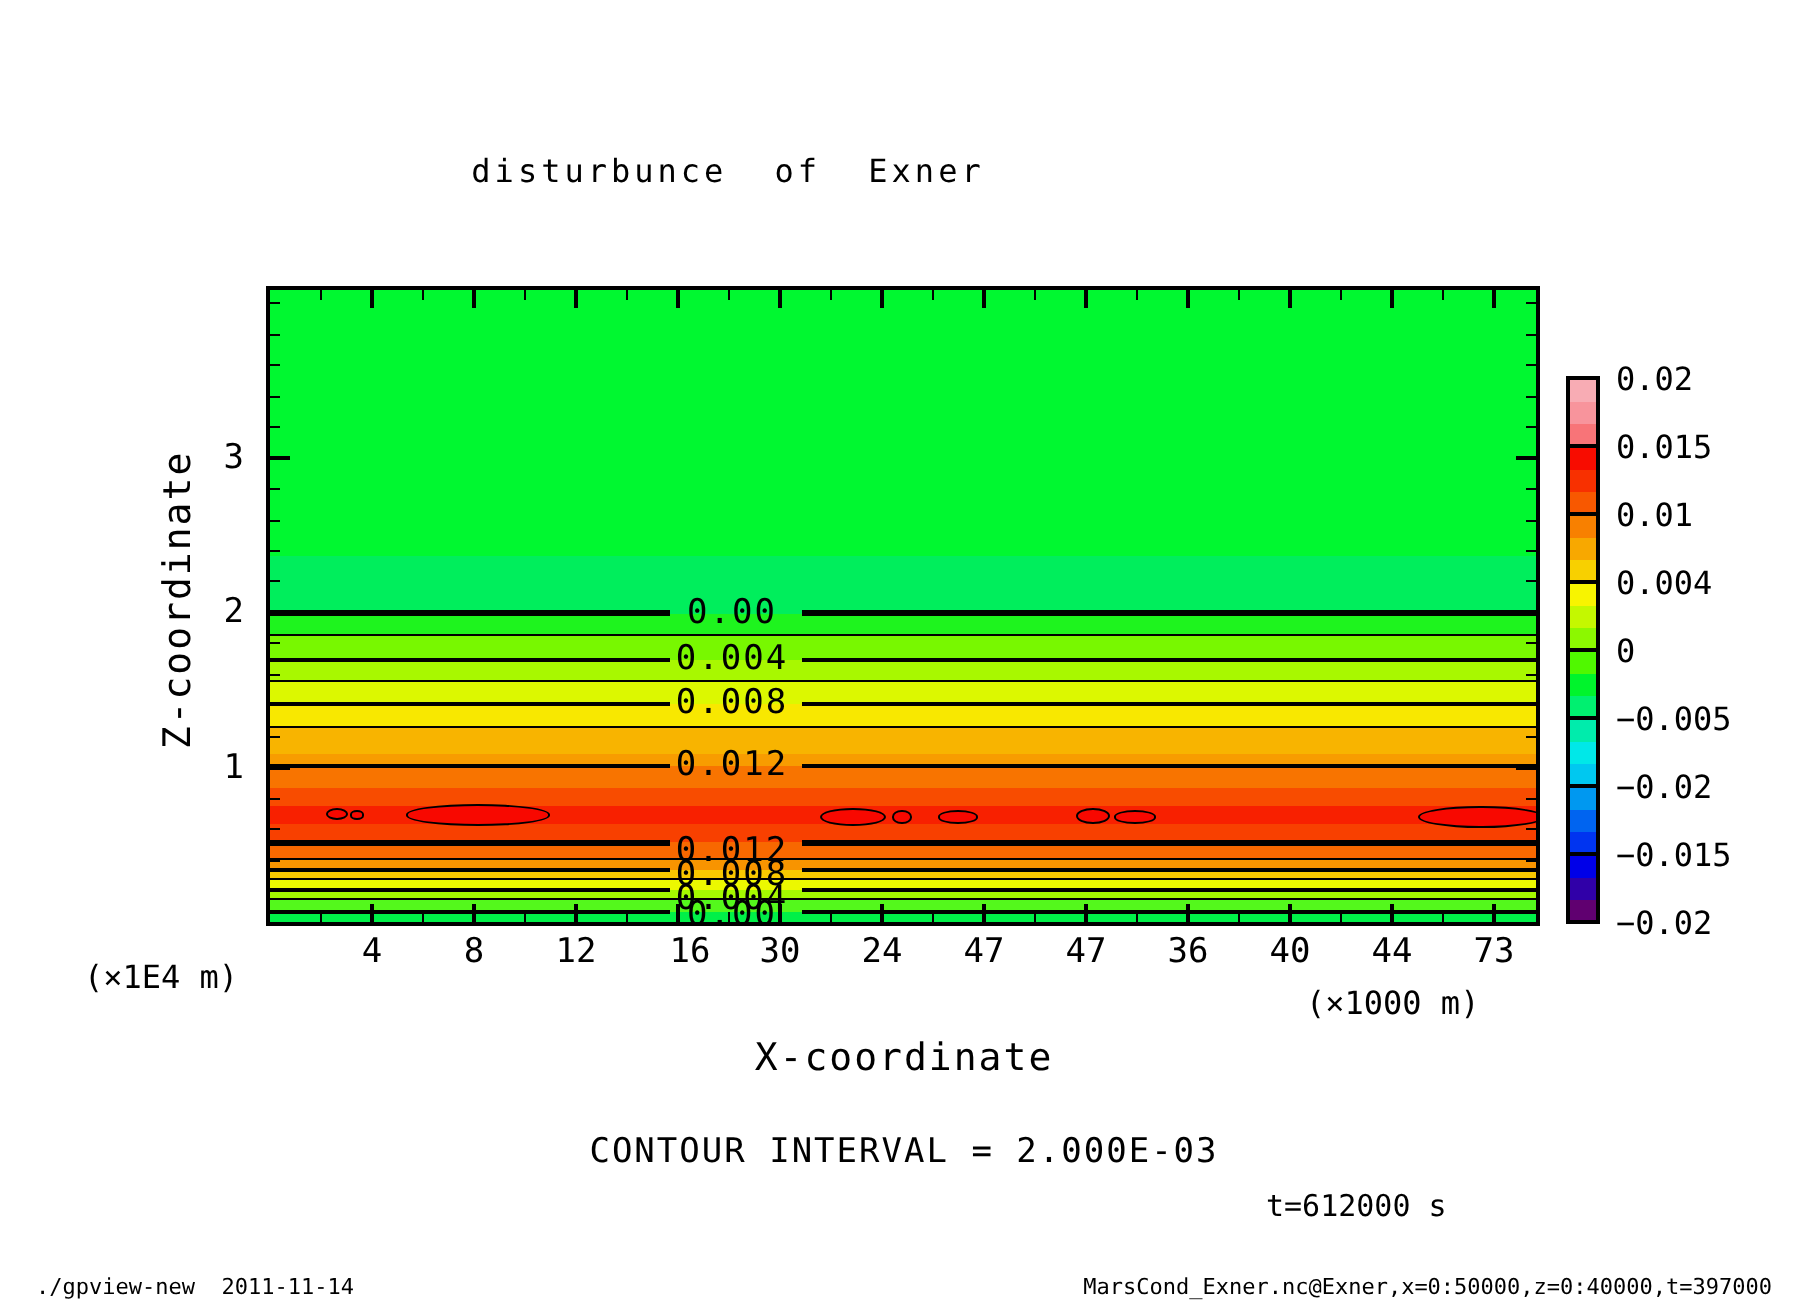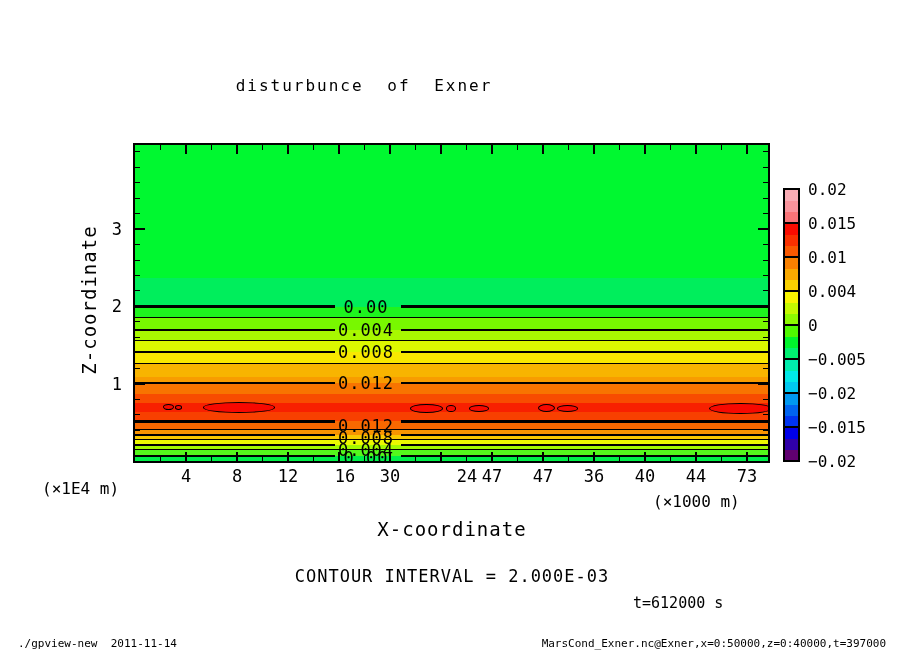--- a/index.html
+++ b/index.html
@@ -237,21 +237,21 @@
       <div style="height: 11px; background: rgb(48, 0, 168);"></div>
       <div style="height: 10px; background: rgb(96, 0, 112);"></div>
     </div>
   </div>
 
 <div class="xtick-label abs" style="left: 186px; top: 468px;">4</div>
 <div class="xtick-label abs" style="left: 237px; top: 468px;">8</div>
 <div class="xtick-label abs" style="left: 288px; top: 468px;">12</div>
 <div class="xtick-label abs" style="left: 345px; top: 468px;">16</div>
 <div class="xtick-label abs" style="left: 390px; top: 468px;">30</div>
-<div class="xtick-label abs" style="left: 441px; top: 468px; margin-left: 26px;">24</div>
+<div class="xtick-label abs" style="left: 441px; top: 468px;">24</div>
 <div class="xtick-label abs" style="left: 492px; top: 468px;">47</div>
 <div class="xtick-label abs" style="left: 543px; top: 468px;">47</div>
 <div class="xtick-label abs" style="left: 594px; top: 468px; text-align: center;">36</div>
 <div class="xtick-label abs" style="left: 645px; top: 468px;">40</div>
 <div class="xtick-label abs" style="left: 696px; top: 468px;">44</div>
 <div class="xtick-label abs" style="left: 747px; top: 468px;">73</div>
 <div class="ztick-label abs" style="left: 94px; top: 375.7px;">1</div>
 <div class="ztick-label abs" style="left: 94px; top: 298.4px;">2</div>
 <div class="ztick-label abs" style="left: 94px; top: 221.1px;">3</div>
 <div class="cbar-label" style="top: 182px;">0.02</div>

